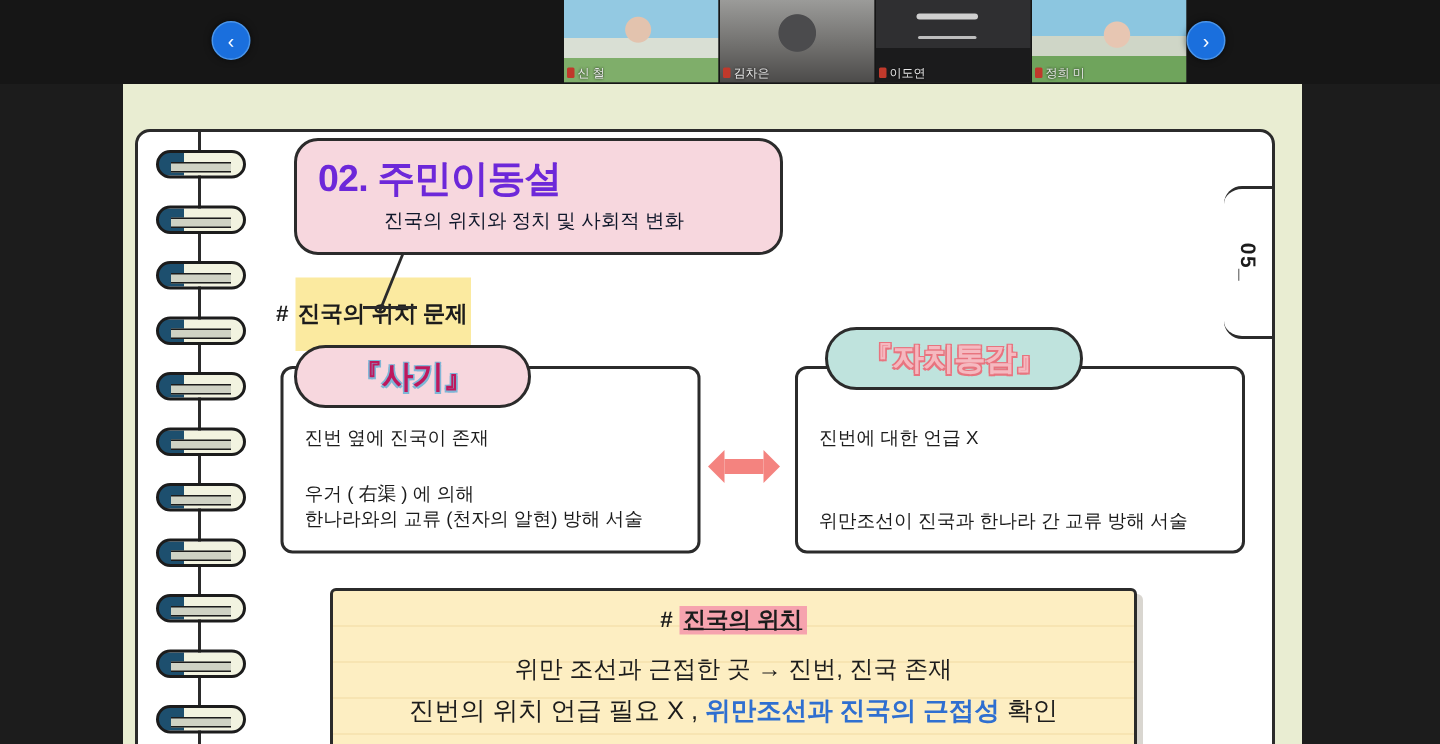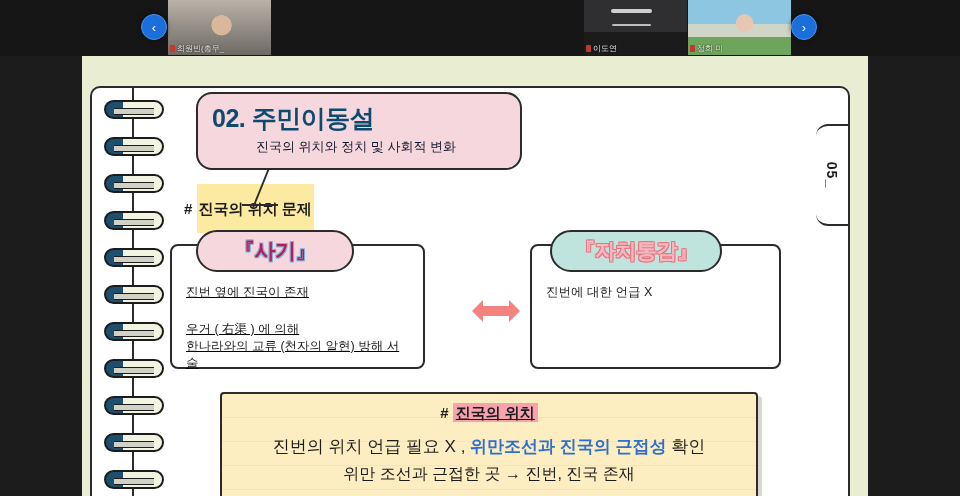--- a/index.html
+++ b/index.html
@@ -114,21 +114,21 @@
     border-left: 2px solid #2b2b2b;
     height: 40px;
     transform: skewX(-22deg);
   }
   .callout .tail2 {
     position: absolute; left: 44px; top: 110px; width: 36px; height: 0;
     border-top: 2px solid #2b2b2b;
   }
   .c-title {
     position: absolute; left: 14px; top: 8px;
-    font-size: 25px; font-weight: bold; color: #0c4a6e; letter-spacing: -0.5px;
+    font-size: 25px; font-weight: bold; color: #6d28d9; letter-spacing: -0.5px;
   }
   .c-sub {
     position: absolute; left: 58px; top: 44px;
     font-size: 13px; color: #0f172a;
   }
 
   
   .sec-head {
     position: absolute; left: 92px; top: 112px;
     font-size: 15px; font-weight: bold; color: #1c1c1c;
@@ -140,32 +140,32 @@
   
   .pill {
     position: absolute; height: 42px; border: 2px solid #2b2b2b;
     border-radius: 21px; z-index: 4;
     display: flex; align-items: center; justify-content: center;
     font-size: 21px; font-weight: bold; letter-spacing: -0.5px;
   }
   .pill-left { left: 104px; top: 142px; width: 158px; background: #f7d7de; }
   .pill-left span { color: #be185d; -webkit-text-stroke: 0; text-shadow:
       -1px -1px 0 #7fb6d6, 1px -1px 0 #7fb6d6, -1px 1px 0 #7fb6d6, 1px 1px 0 #7fb6d6; }
-  .pill-right { left: 458px; top: 142px; width: 172px; background: #bfe3dd; }
+  .pill-right { left: 458px; top: 130px; width: 172px; background: #bfe3dd; }
   .pill-right span { color: #f5b9c0; text-shadow:
       -1px -1px 0 #e8747f, 1px -1px 0 #e8747f, -1px 1px 0 #e8747f, 1px 1px 0 #e8747f; }
 
   
   .cbox {
     position: absolute; top: 156px; height: 125px;
     background: #fff; border: 2px solid #2b2b2b; border-radius: 8px;
     padding: 38px 14px 10px 14px;
   }
-  .cbox-left { left: 78px; width: 255px; text-decoration: underline; }
-  .cbox-right { left: 438px; width: 251px; }
+  .cbox-left { left: 95px; width: 280px; }
+  .cbox-right { left: 438px; width: 300px; }
   .cbox p { font-size: 12.5px; color: #1c1c1c; line-height: 17px; }
   .cbox .gap { height: 20px; }
 
   
   .dbl-arrow {
     position: absolute; left: 380px; top: 208px; width: 48px; height: 30px;
     display: flex; align-items: center; justify-content: center;
   }
   .dbl-arrow .bar { width: 30px; height: 10px; background: #f4837f; }
   .dbl-arrow .ahead {
@@ -190,23 +190,27 @@
   .blue-b { color: #2f6fd0; font-weight: bold; }
 
   
 </style>
 </head>
 <body>
 
 <div id="stage">
 
   <div class="filmstrip">
-    <div class="tile" style="left:168px">
-      <div class="bg ph1"></div>
-      <div class="name"><span class="mic"></span><span>최원빈(총무_</span></div>
+    <div class="tile" style="left:376px">
+      <div class="bg ph3"></div>
+      <div class="name"><span class="mic"></span><span>신 철</span></div>
+    </div>
+    <div class="tile" style="left:480px">
+      <div class="bg ph4"></div>
+      <div class="name"><span class="mic"></span><span>김차은</span></div>
     </div>
     <div class="tile" style="left:584px">
       <div class="bg ph5"></div>
       <div class="name"><span class="mic"></span><span>이도연</span></div>
     </div>
     <div class="tile" style="left:688px">
       <div class="bg ph6"></div>
       <div class="name"><span class="mic"></span><span>정희 미</span></div>
     </div>
 
@@ -243,39 +247,40 @@
         <p>우거 ( 右渠 ) 에 의해</p>
         <p>한나라와의 교류 (천자의 알현) 방해 서술</p>
       </div>
       <div class="pill pill-left">
         <span>『사기』</span>
       </div>
 
       <div class="cbox cbox-right">
         <p>진번에 대한 언급 X</p>
         <div class="gap" style="height:38px"></div>
+        <p>위만조선이 진국과 한나라 간 교류 방해 서술</p>
       </div>
       <div class="pill pill-right">
         <span>『자치통감』</span>
       </div>
 
       <div class="dbl-arrow">
         <div class="ahead l"></div>
           <div class="bar"></div>
           <div class="ahead r"></div>
       </div>
 
       <div class="summary">
         <div class="s-head">
           <span># </span><span class="hl-pink">진국의 위치</span>
         </div>
+        <div class="s-line">위만 조선과 근접한 곳 → 진번, 진국 존재</div>
         <div class="s-line big">
           <span>진번의 위치 언급 필요 X , </span><span class="blue-b">위만조선과 진국의 근접성</span><span> 확인</span>
         </div>
-        <div class="s-line">위만 조선과 근접한 곳 → 진번, 진국 존재</div>
       </div>
 
       <div class="spine"></div>
       <div id="rings">
           <div class="ring" style="top: 12px;"></div>
           <div class="ring" style="top: 49px;"></div>
           <div class="ring" style="top: 86px;"></div>
           <div class="ring" style="top: 123px;"></div>
           <div class="ring" style="top: 160px;"></div>
           <div class="ring" style="top: 197px;"></div>

